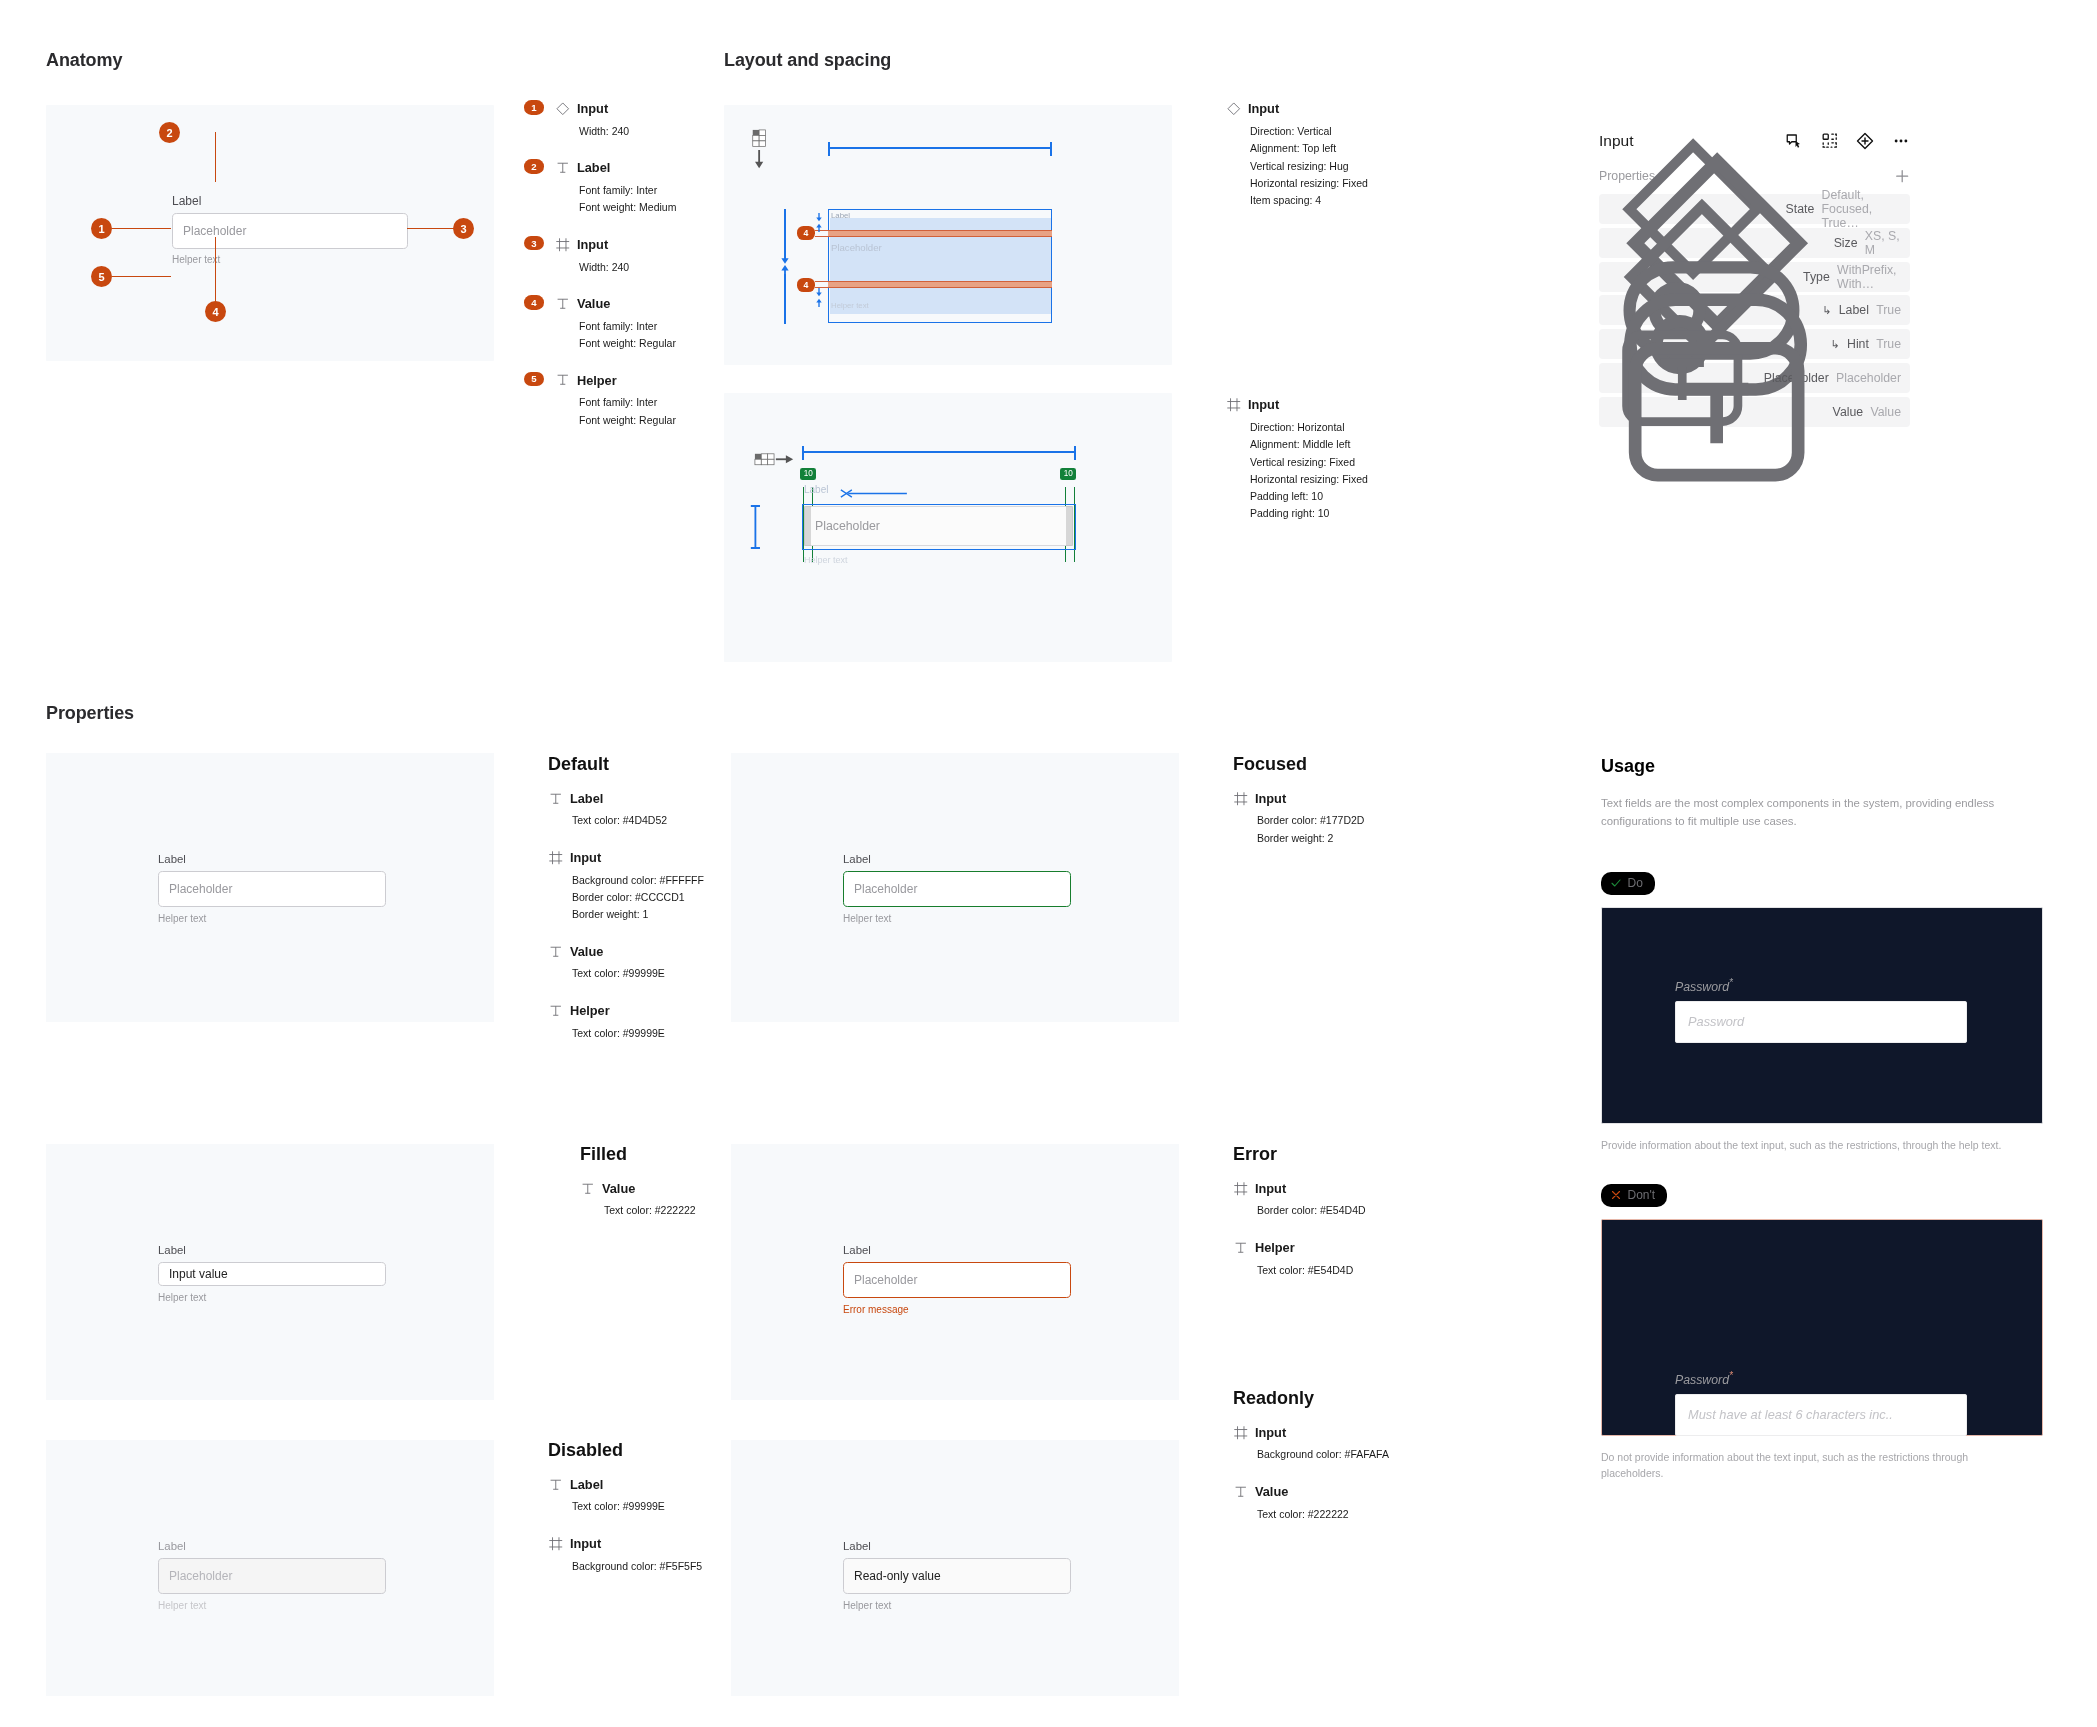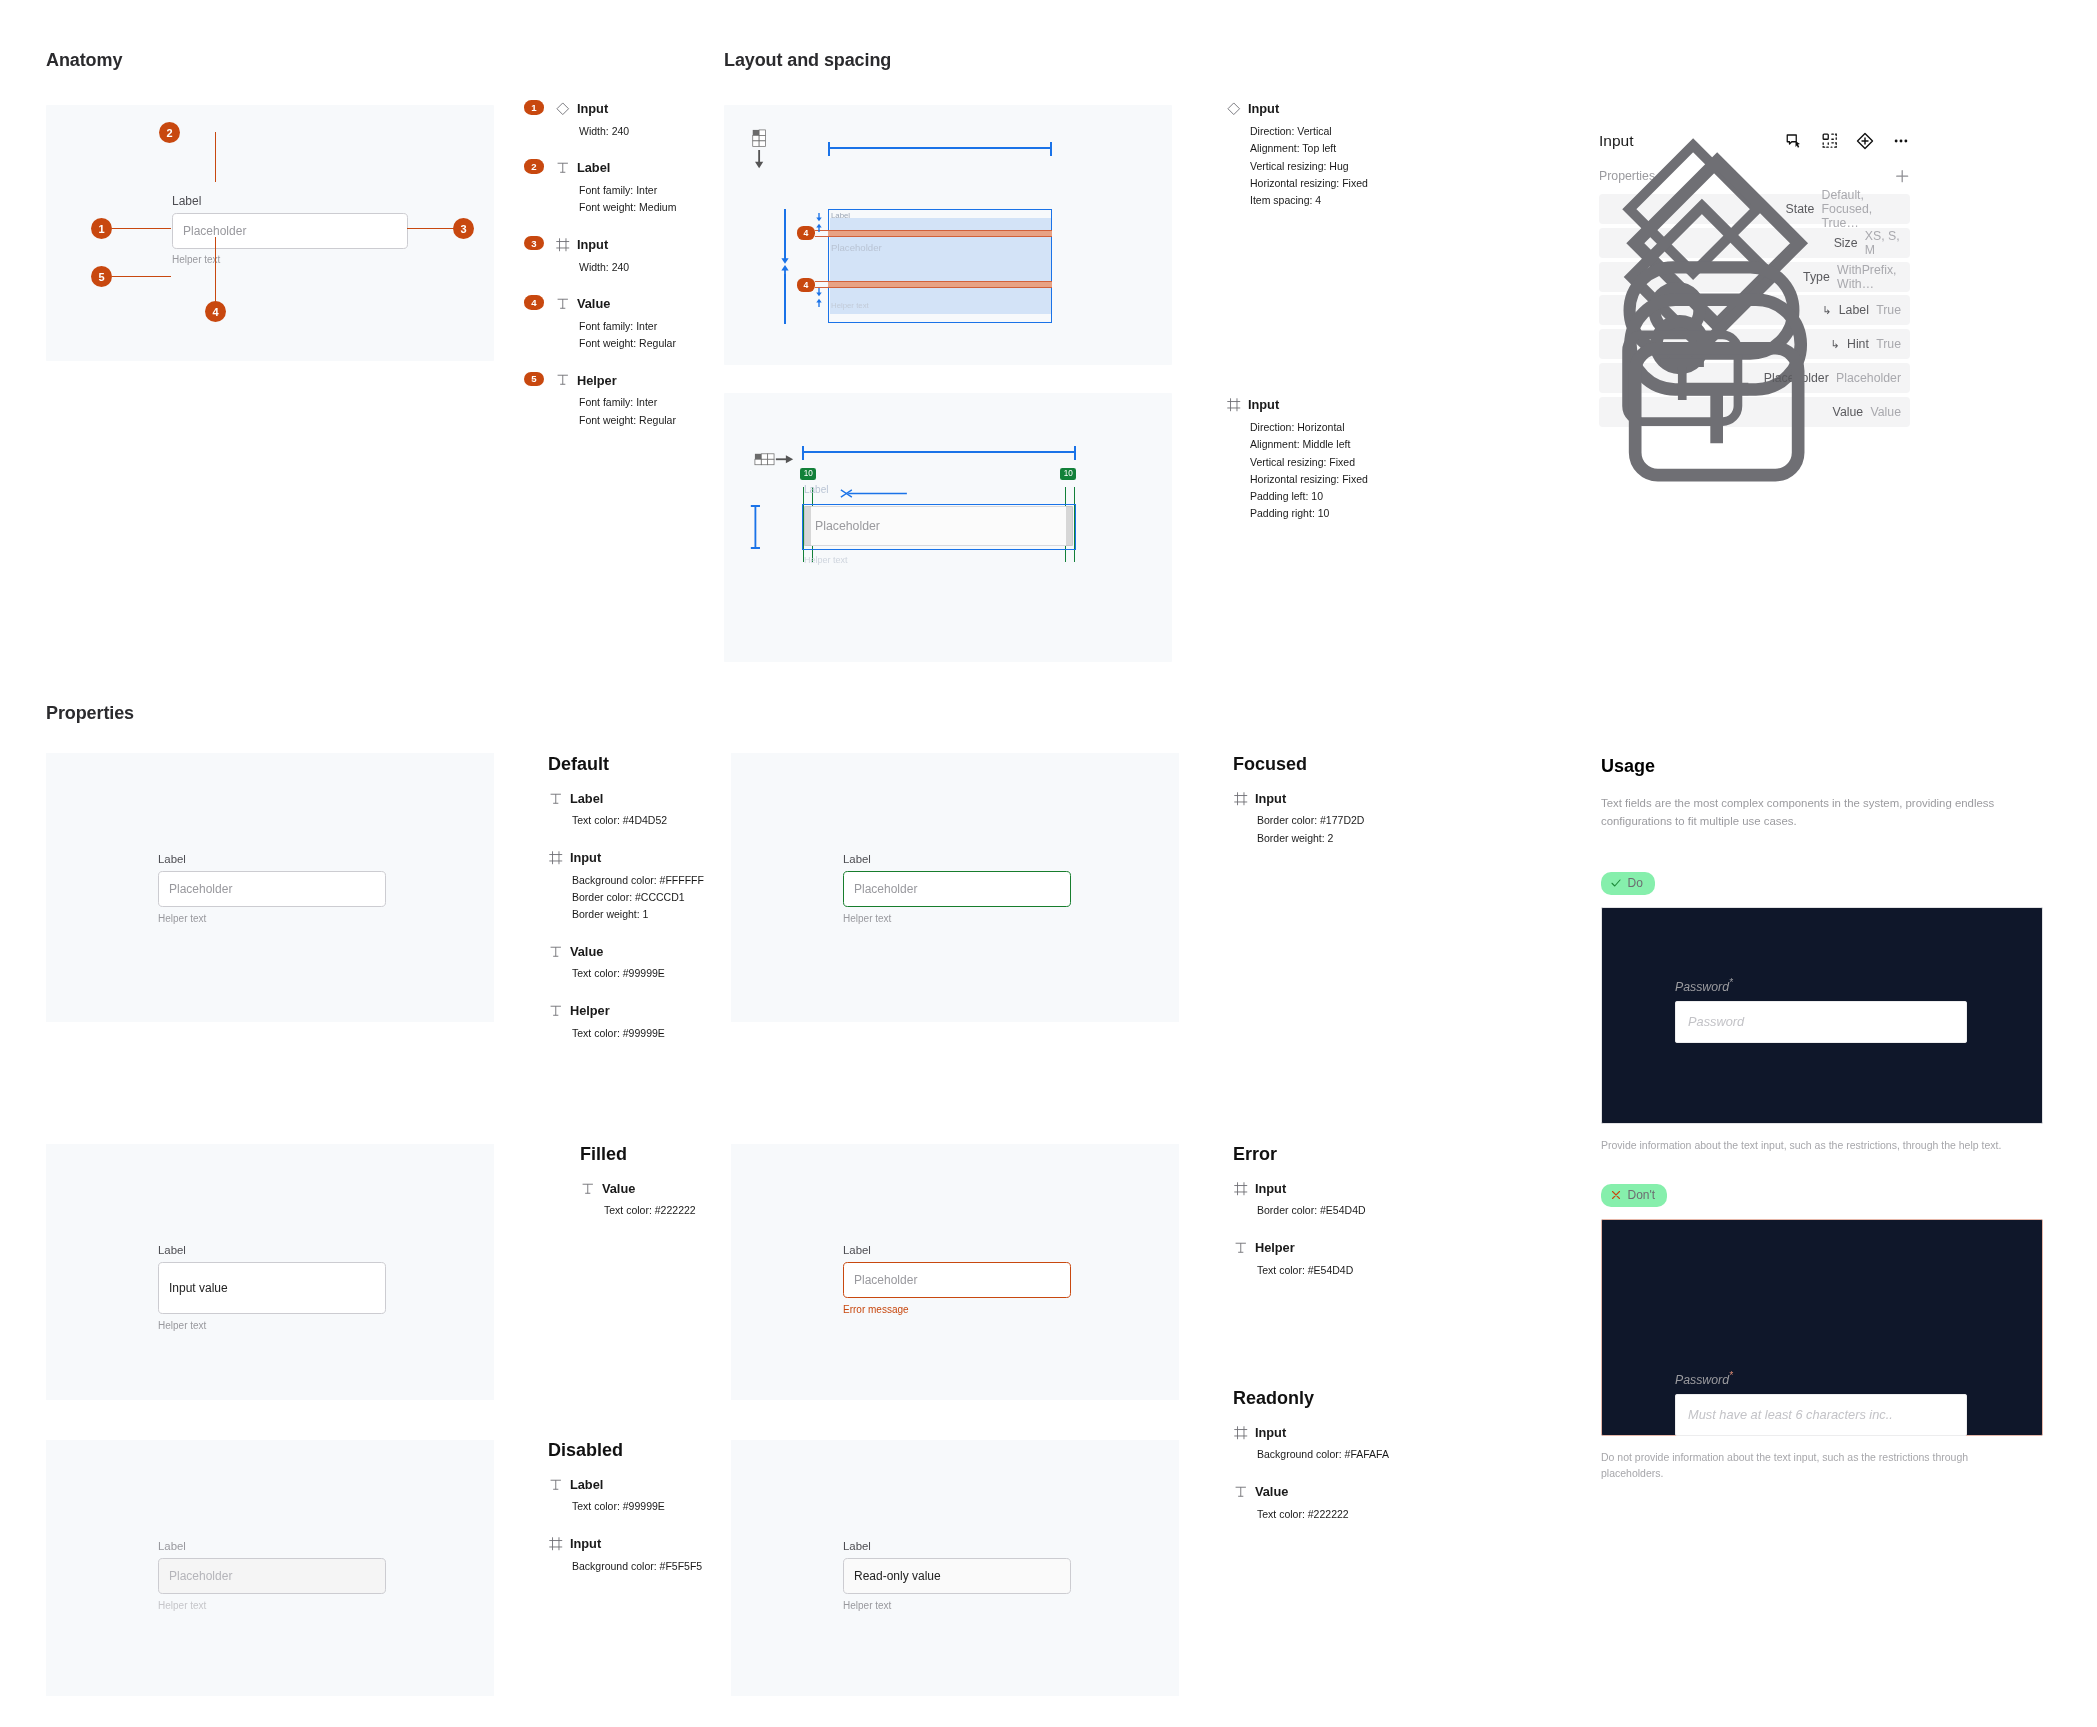--- a/index.html
+++ b/index.html
@@ -135,21 +135,21 @@
   .state-canvas { position: absolute; background:#f7f9fb; }
   .state-specs  { position: absolute; }
   .state-title { font-size: 18px; font-weight: bold; color:#111; margin-bottom: 15.5px; }
 
   
   #usage { position: absolute; left: 1601px; top: 756px; width: 452px; }
   .usage-title { font-size: 18px; font-weight: bold; color:#000000; margin-bottom: 18px;}
   .usage-desc { font-size: 11.4px; color:#9b9b9f; line-height: 1.55; width: 425px; }
   .chip {
     display: inline-flex; align-items: center; gap: 5.5px;
-    background: #86efac; border-radius: 10px;
+    background: #000000; border-radius: 10px;
     padding: 4.1px 12px 4.1px 9px; font-size: 12px; color: #6d6d71;
   }
   .usage-card {
     border: 0.9px solid #e2e2e4; border-radius: 1.8px;
     background: #0f172a; position: relative; font-style: italic;
   }
   .usage-card.dont { border-color: #e5b6a8; }
   .usage-cap { font-size: 10.5px; color: #a7a7ab; line-height: 1.55; width: 411px; }
   .pw-label { font-size: 12.3px; color: #9b9b9f; }
   .pw-star { color: #9b9b9f; font-size: 10px; vertical-align: super; }
@@ -498,21 +498,21 @@
         <div class="tf-label" style="font-size:11.4px; color:#4d4d52;">Label</div>
         <div class="tf-box" style="height:36px; margin-top:4.6px; border:1.8px solid #177d2d; background:#ffffff; color:#99999e;">
           <span>Placeholder</span>
         </div>
         <div class="tf-helper" style="margin-top:5.5px; color:#99999e;">Helper text</div>
       </div>
     </div>
   <div class="state-canvas" id="canvas-filled" style="left:46px;  top:1144px; width:448px; height:256px;">
       <div class="tf" style="left:112px; top:100px; width:228px;">
         <div class="tf-label" style="font-size:11.4px; color:#4d4d52;">Label</div>
-        <div class="tf-box" style="height:52px; margin-top:4.6px; border:0.9px solid #ccccd1; background:#ffffff; color:#222222;">
+        <div class="tf-box" style="height:24px; margin-top:4.6px; border:0.9px solid #ccccd1; background:#ffffff; color:#222222;">
           <span>Input value</span>
         </div>
         <div class="tf-helper" style="margin-top:5.5px; color:#99999e;">Helper text</div>
       </div>
     </div>
   <div class="state-canvas" id="canvas-error" style="left:731px; top:1144px; width:448px; height:256px;">
       <div class="tf" style="left:112px; top:100px; width:228px;">
         <div class="tf-label" style="font-size:11.4px; color:#4d4d52;">Label</div>
         <div class="tf-box" style="height:36px; margin-top:4.6px; border:1.4px solid #c8480f; background:#ffffff; color:#99999e;">
           <span>Placeholder</span>

